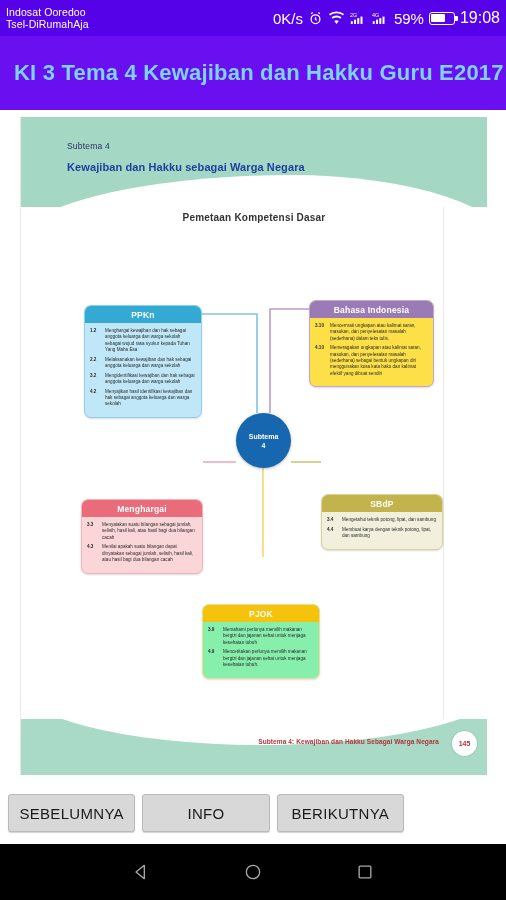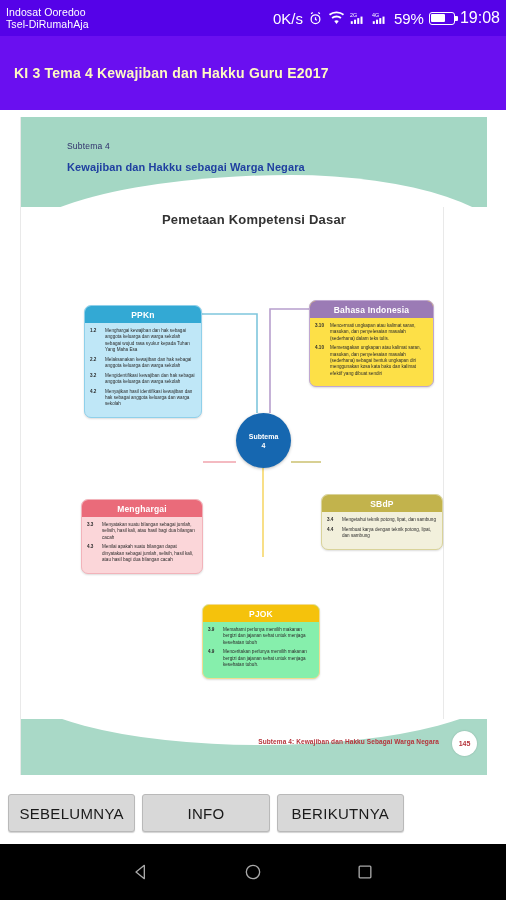--- a/index.html
+++ b/index.html
@@ -39,21 +39,21 @@
     width: 56%; background: #fff; border-radius: 1px; display: block; }
   .clock { font-size: 16px; }
 
   
   .appbar {
     position: absolute; top: 36px; left: 0; width: 506px; height: 74px;
     background: #6a0ff0;
     display: flex; align-items: center;
   }
   .appbar .title {
-    color: #fef9c3; font-size: 14px; font-weight: bold;
+    color: #7dd3fc; font-size: 22px; font-weight: bold;
     padding-left: 14px; letter-spacing: .2px;
   }
 
   
   .page {
     position: absolute; top: 110px; left: 0; width: 506px; height: 672px;
     background: #ffffff; overflow: hidden;
   }
   .page-inner { position: absolute; left: 20px; top: 7px; width: 424px; height: 658px;
     background: #fff; border-left: 1px solid #e9e9e9; border-right: 1px solid #e9e9e9; }
@@ -64,21 +64,21 @@
   }
   .hdr-band .curve {
     position: absolute; left: -10px; bottom: -42px; width: 500px; height: 74px;
     background: #ffffff; border-radius: 56% 44% 0 0 / 100% 100% 0 0;
   }
   .hdr-text { position: absolute; left: 46px; top: 24px; }
   .hdr-sub { font-size: 8.5px; color: #2f2f6b; letter-spacing: .2px; }
   .hdr-main { font-size: 11px; color: #1f3fa0; font-weight: bold; margin-top: 10px; letter-spacing: .1px; }
   .pemetaan {
     position: absolute; left: 0; top: 95px; width: 466px; text-align: center;
-    font-size: 13px; color: #333; font-weight: 600; letter-spacing: .2px;
+    font-size: 10px; color: #333; font-weight: 600; letter-spacing: .2px;
   }
 
   
   .map { position: absolute; left: 0; top: 0; width: 466px; height: 658px; }
   .connectors { position: absolute; left: 0; top: 0; width: 466px; height: 658px; }
 
   .node {
     position: absolute; border-radius: 7px; overflow: hidden;
     box-shadow: 0 1px 2px rgba(0,0,0,.14);
     margin-top: 47px;

